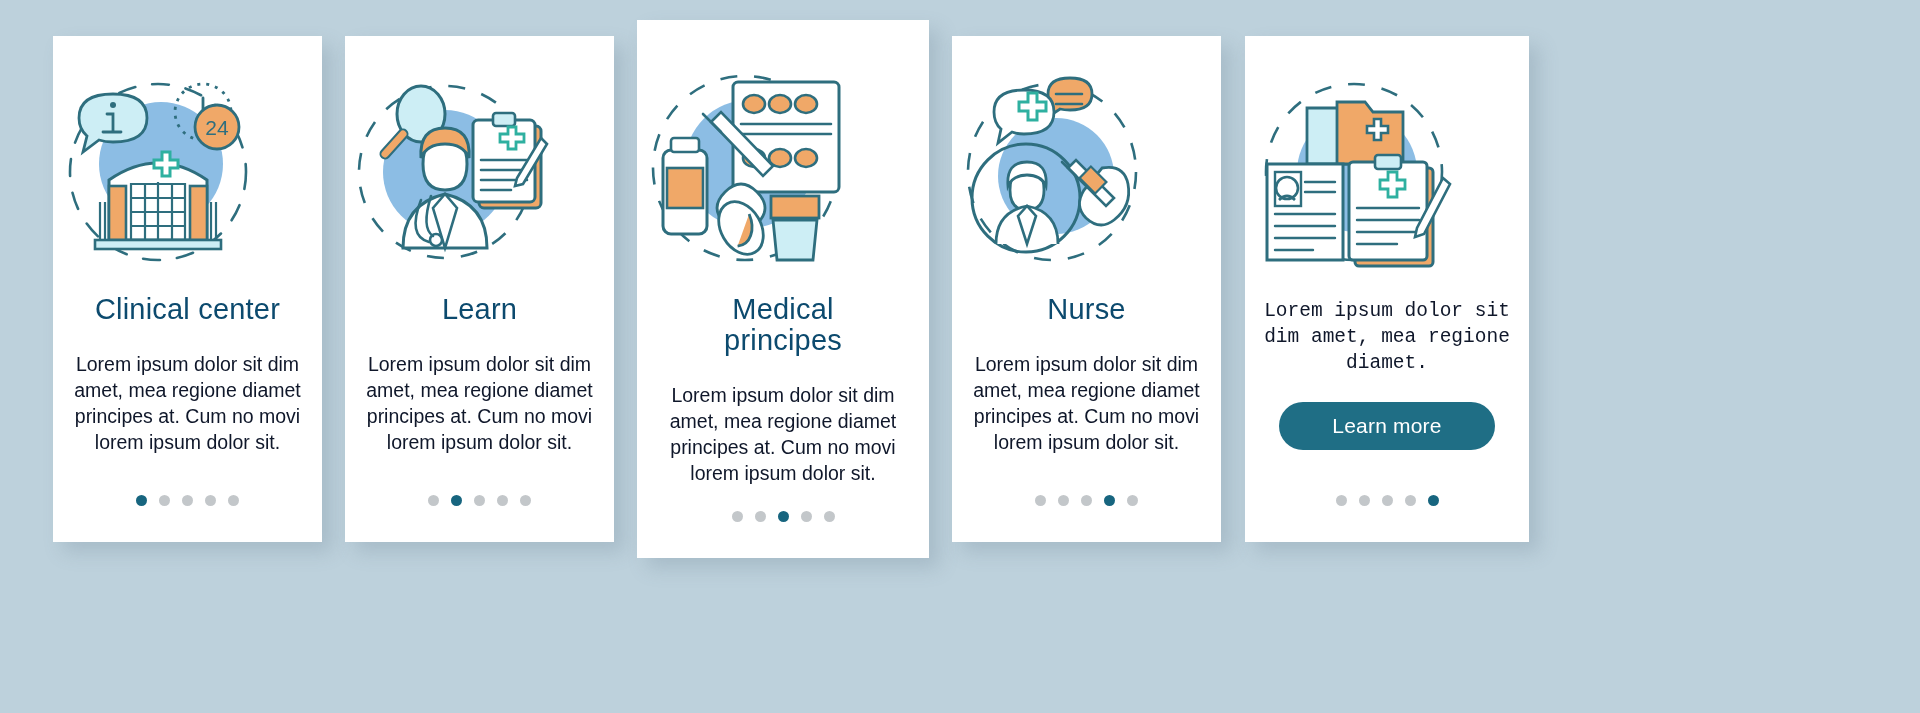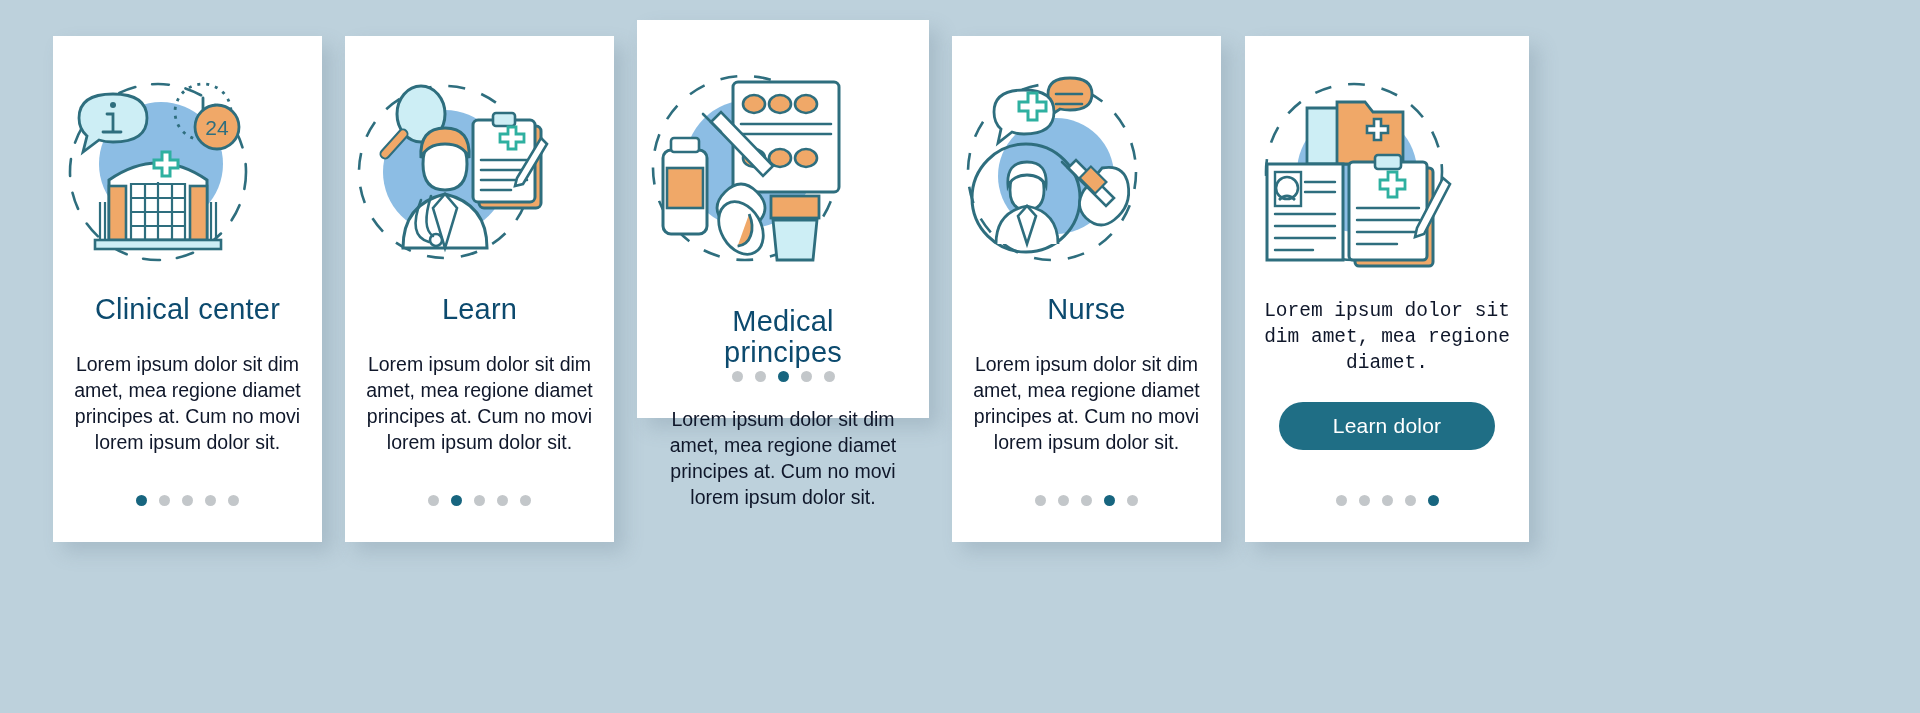--- a/index.html
+++ b/index.html
@@ -86,21 +86,21 @@
     padding: 0;
     width: 216px;
     height: 48px;
     cursor: pointer;
     letter-spacing: .2px;
   }
 
   
   #card-0 { left: 53px;   top: 36px;  width: 269px; height: 506px; }
   #card-1 { left: 345px;  top: 36px;  width: 269px; height: 506px; }
-  #card-2 { left: 637px;  top: 20px;  width: 292px; height: 398px; gap: 12px; }
+  #card-2 { left: 637px;  top: 20px;  width: 292px; height: 538px; }
   #card-3 { left: 952px;  top: 36px;  width: 269px; height: 506px; }
   #card-5 { left: 1245px; top: 36px;  width: 284px; height: 506px; }
 
   
   .card .illus-wrap { margin-top: 36px; }
   .card .card-title { margin-top: 22px; }
   .card .card-body  { margin-top: 26px; }
   .card .dots       { position: absolute; bottom: 36px; left: 0; right: 0; }
 
   #card-2 .illus-wrap { margin-top: 44px; }
@@ -341,21 +341,21 @@
         </g>
         <g stroke="#2e6e7e" stroke-width="2.4" stroke-linecap="round">
           <path d="M112 136 h62 M112 148 h62 M112 160 h62 M112 172 h40"></path>
         </g>
 
         <path d="M198 106 l7 6 l-26 50 l-9 3 l2 -9 Z" fill="#ffffff" stroke="#2e6e7e" stroke-width="2.6"></path>
       </svg>
     </div>
     <div class="card-body">Lorem ipsum dolor sit dim amet, mea regione diamet.</div>
     <div class="btn-row">
-      <button class="learn-more">Learn dolor</button>
+      <button class="learn-more">Learn more</button>
     </div>
     <div class="dots">
       <span class="dot"></span>
       <span class="dot"></span>
       <span class="dot"></span>
       <span class="dot"></span>
       <span class="dot active"></span>
     </div>
   </div>
 

